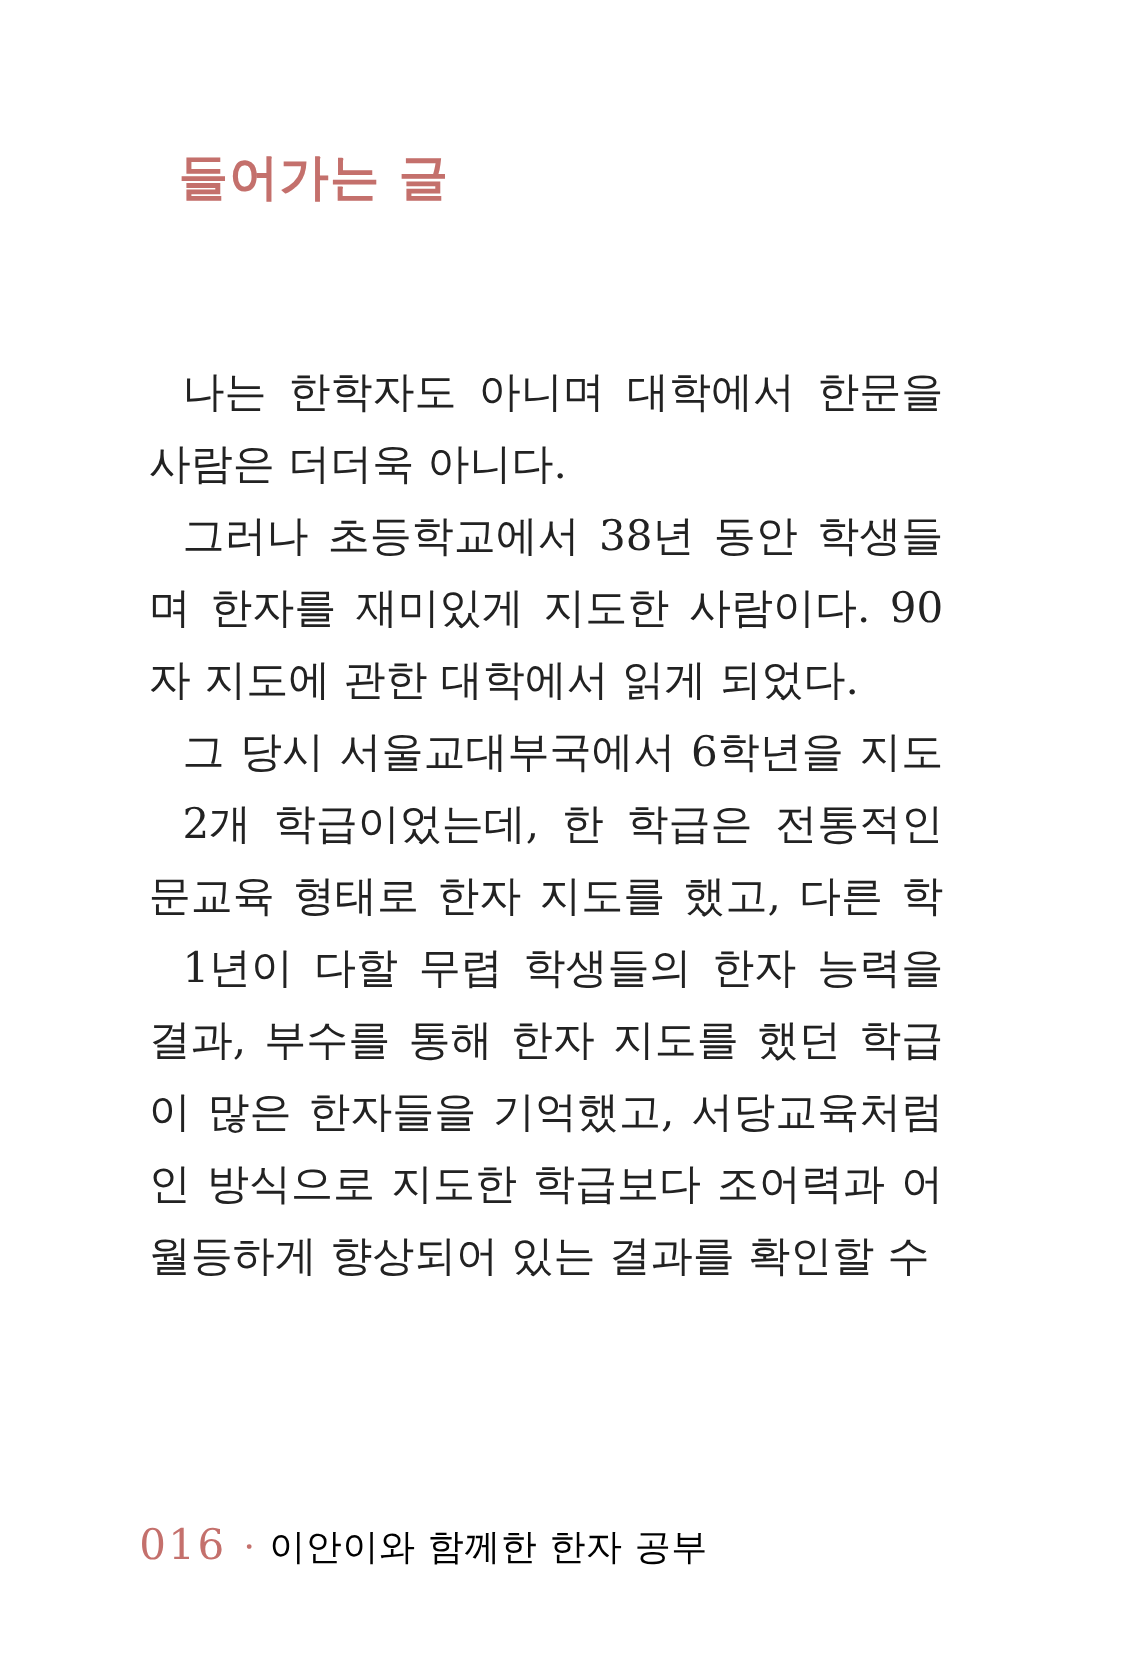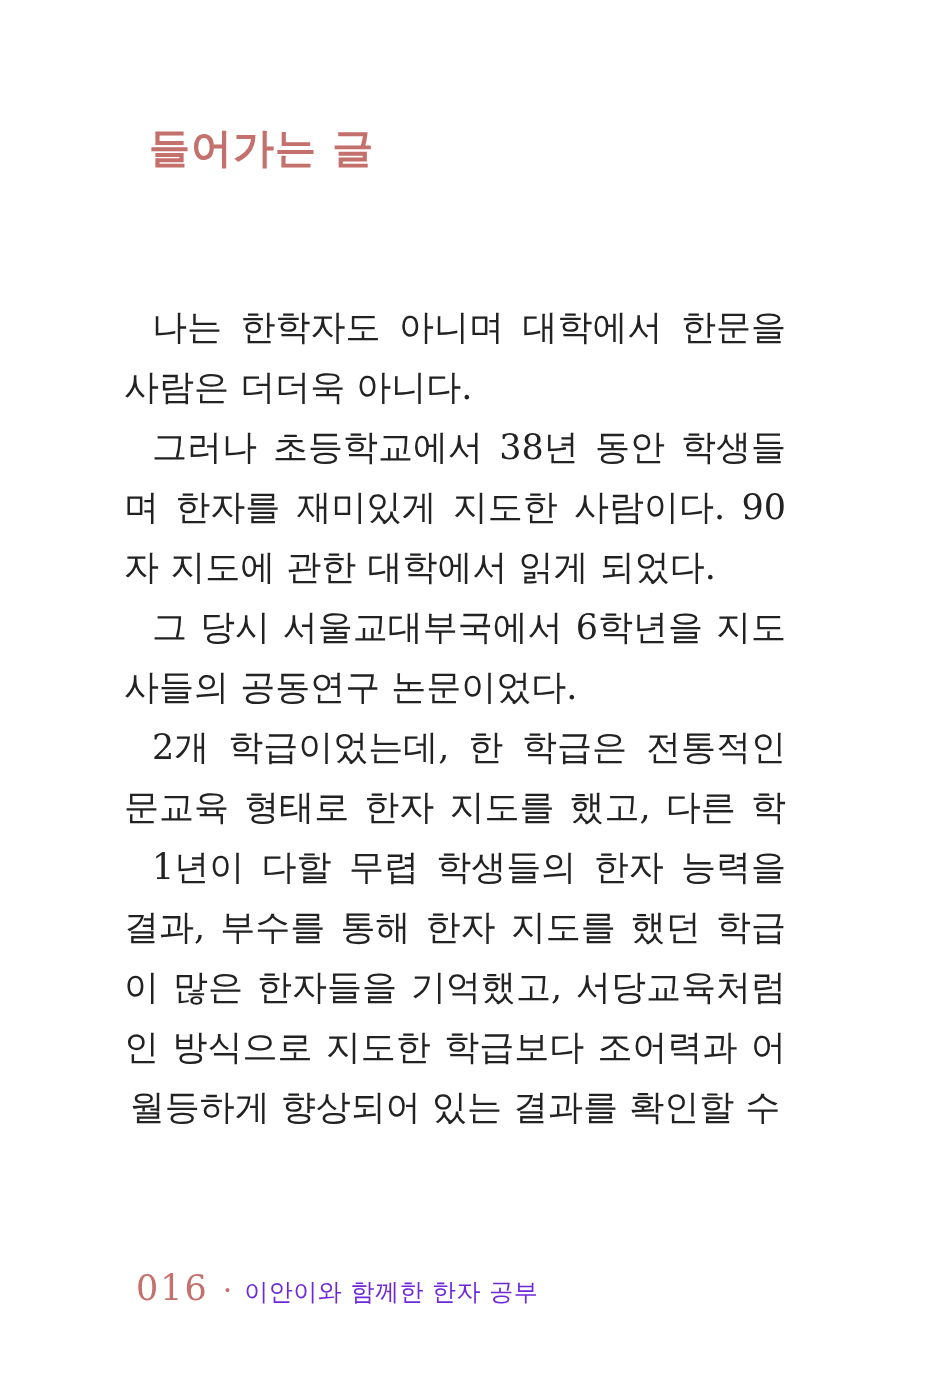--- a/index.html
+++ b/index.html
@@ -35,70 +35,69 @@
   }
   .line {
     height: 60px;
     overflow: hidden;
   }
   .line.justify {
     text-align: justify;
     text-align-last: justify;
   }
   .line.left {
-    text-align: center;
+    text-align: left;
     text-align-last: left;
   }
   .line.indent {
     padding-left: 28px;
   }
   .footer {
     position: absolute;
-    left: 136px;
+    left: 116px;
     top: 1268px;
     display: flex;
     align-items: baseline;
     white-space: nowrap;
     text-align: right;
   }
   .page-num {
     color: #c4706c;
     font-size: 35px;
     letter-spacing: 2px;
     font-weight: 400;
   }
   .sep {
     color: #c4706c;
     font-size: 30px;
     margin: 0 12px 0 14px;
   }
   .book-title {
-    color: #6d28d9;
-    font-size: 24px;
+    color: #000000;
+    font-size: 30px;
     letter-spacing: 0.5px;
   }
 </style>
 </head>
 <body>
 
 <div class="page">
 
   <h1 class="chapter-title">들어가는 글</h1>
 
   <div class="body-text">
 
     <div class="line justify indent">나는 한학자도 아니며 대학에서 한문을 전공한</div>
     <div class="line left">사람은 더더욱 아니다.</div>
 
     <div class="line justify indent">그러나 초등학교에서 38년 동안 학생들을 지도하</div>
     <div class="line justify">며 한자를 재미있게 지도한 사람이다. 90년대에 한</div>
     <div class="line left">자 지도에 관한 대학에서 읽게 되었다.</div>
 
     <div class="line justify indent">그 당시 서울교대부국에서 6학년을 지도하는 교</div>
-    <div class="line left">사들의 공동연구 논문이었다.</div>
 
     <div class="line justify indent">2개 학급이었는데, 한 학급은 전통적인 서당식 한</div>
     <div class="line justify">문교육 형태로 한자 지도를 했고, 다른 학급은 한자</div>
 
     <div class="line justify indent">1년이 다할 무렵 학생들의 한자 능력을 테스트한</div>
     <div class="line justify">결과, 부수를 통해 한자 지도를 했던 학급의 학생들</div>
     <div class="line justify">이 많은 한자들을 기억했고, 서당교육처럼 전통적</div>
     <div class="line justify">인 방식으로 지도한 학급보다 조어력과 어휘력이</div>
     <div class="line left">월등하게 향상되어 있는 결과를 확인할 수 있었다.</div>
   </div>

